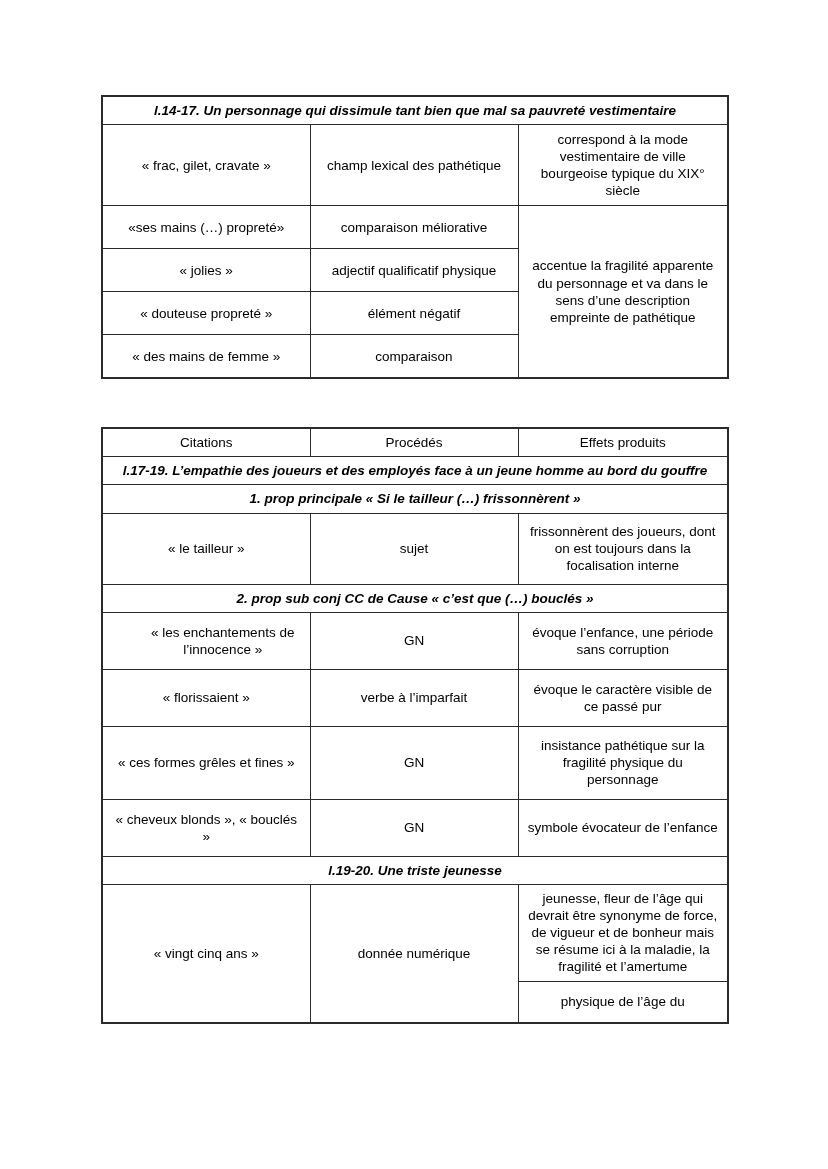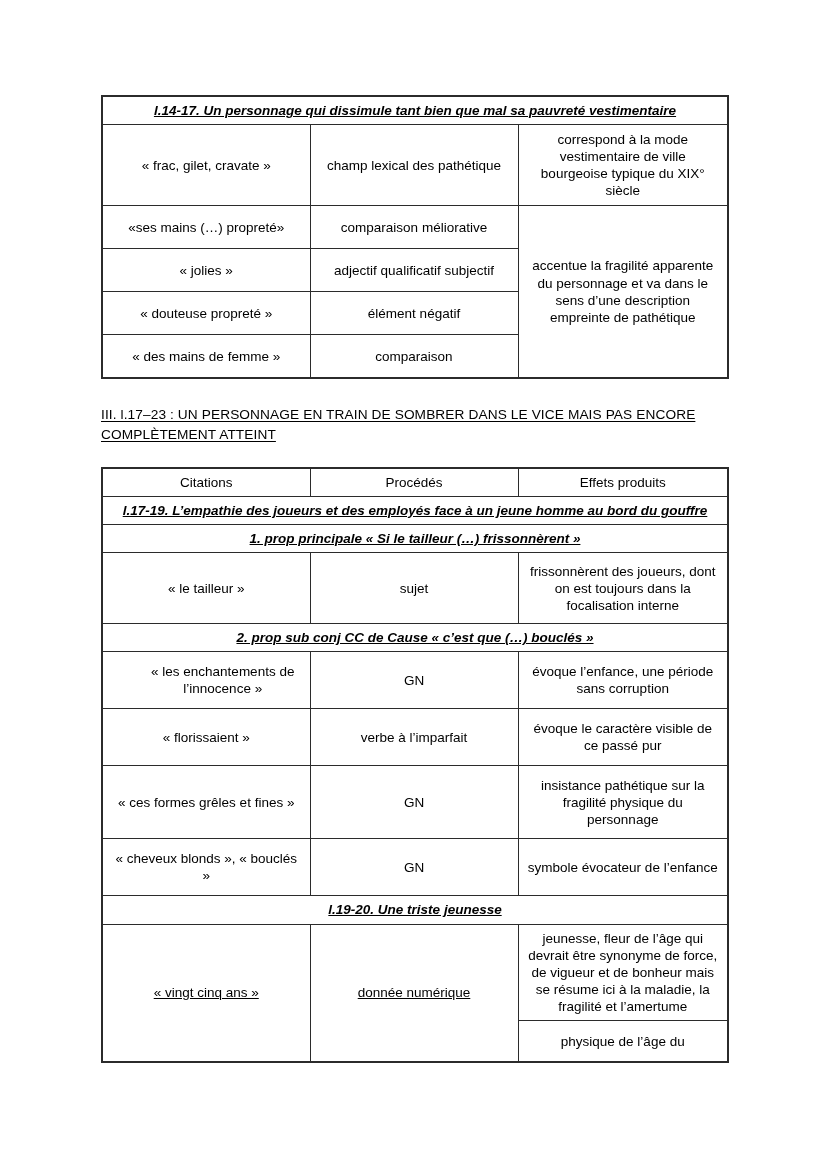--- a/index.html
+++ b/index.html
@@ -47,30 +47,29 @@
   col.c2 { width: 208px; }
   col.c3 { width: 210px; }
 
   td.heading-purple,
   td.heading-pink {
     text-align: left;
     font-style: italic;
     font-weight: bold;
     padding: 6px 8px 7px 8px;
     line-height: 1.33;
-    text-decoration: underline;
   }
   td.heading-purple { color: #9a2fd0; }
   td.heading-pink   { color: #f936cf; margin-left: 32px; }
 
   td.colhead {
     padding: 9px 7px;
     font-size: 13.5px;
   }
-  td.vtop { vertical-align: top; text-decoration: underline; }
+  td.vtop { vertical-align: top; }
 
   .spacer-a { height: 95px; }
   .spacer-b { height: 22px; }
   .spacer-c { height: 26px; }
 
   h2.section-title {
     font-size: 13.7px;
     font-weight: normal;
     line-height: 1.45;
     margin: 0;
@@ -103,36 +102,35 @@
         <td>champ lexical des pathétique</td>
         <td>correspond à la mode vestimentaire de ville bourgeoise typique du XIX° siècle</td>
       </tr>
       <tr>
         <td style="height:32px;">«ses mains (…) propreté»</td>
         <td>comparaison méliorative</td>
         <td rowspan="4">accentue la fragilité apparente du personnage et va dans le sens d’une description empreinte de pathétique</td>
       </tr>
       <tr>
         <td style="height:32px;">« jolies »</td>
-        <td>adjectif qualificatif subjectif</td>
+        <td>adjectif qualificatif physique</td>
       </tr>
       <tr>
         <td style="height:32px;">« douteuse propreté »</td>
         <td>élément négatif</td>
       </tr>
       <tr>
         <td style="height:32px;margin-left:16px;">« des mains de femme »</td>
         <td>comparaison</td>
       </tr>
     </tbody>
   </table>
 
   <div class="spacer-c"></div>
 
-  <h2 class="section-title">III. l.17–23 : UN PERSONNAGE EN TRAIN DE SOMBRER DANS LE VICE MAIS PAS ENCORE COMPLÈTEMENT ATTEINT</h2>
 
   <div class="spacer-b"></div>
 
   <table class="analysis">
     <colgroup>
         <col class="c1">
         <col class="c2">
         <col class="c3">
       </colgroup>
     <tbody>

